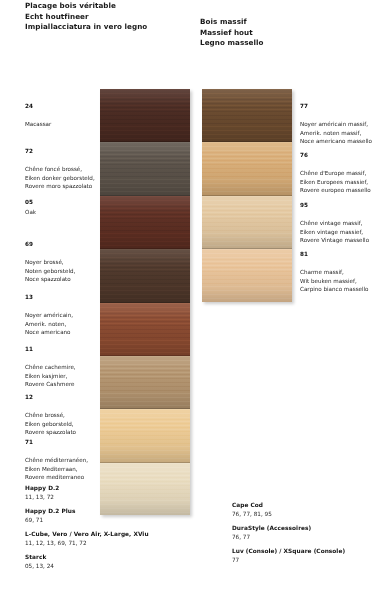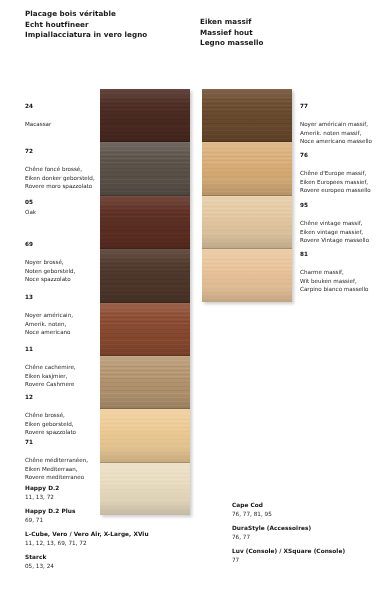--- a/index.html
+++ b/index.html
@@ -18,21 +18,21 @@
 
   
   .header {
     position: absolute;
     font-size: 7.2px;
     font-weight: bold;
     line-height: 10.6px;
     letter-spacing: 0.05px;
     white-space: pre-line;
   }
-  #header-left  { left: 25px; top: 9px; }
+  #header-left  { left: 25px; top: 1px; }
   #header-right { left: 200px; top: 17px; }
 
   
   .swatch-col {
     position: absolute;
     width: 90px;
     box-shadow: 2px 2px 3px rgba(0,0,0,0.20);
   }
   #swatch-col-left  { left: 100px; top: 89px; }
   #swatch-col-right { left: 202px; top: 89px; }
@@ -121,21 +121,21 @@
     color: #262626;
   }
 </style>
 </head>
 <body>
 
 <div class="header" id="header-left">Placage bois véritable
 Echt houtfineer
 Impiallacciatura in vero legno</div>
 
-<div class="header" id="header-right">Eiken massif
+<div class="header" id="header-right">Bois massif
 Massief hout
 Legno massello</div>
 
 <div class="swatch-col" id="swatch-col-left">
   <div class="swatch" style="background-color: rgb(74, 42, 33);">
     <div class="grain"></div>
     <div class="sheen"></div>
   </div>
   <div class="swatch" style="background-color: rgb(91, 82, 73);">
     <div class="grain"></div>

